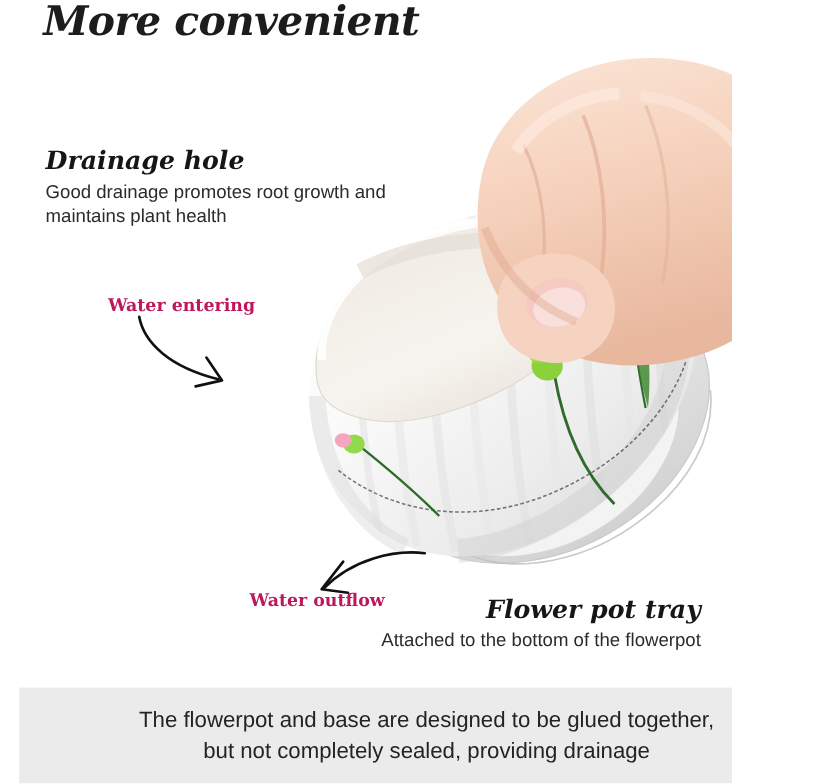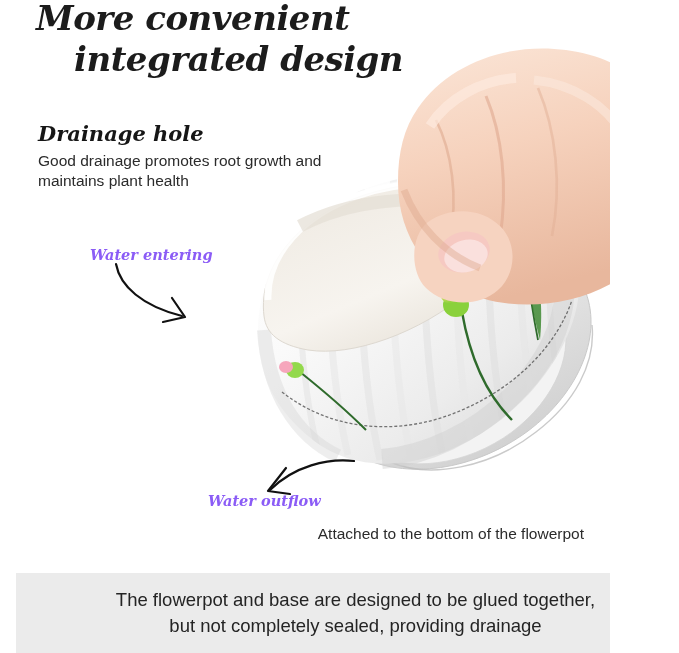--- a/index.html
+++ b/index.html
@@ -78,24 +78,23 @@
     right: 26px;
     top: 524px;
     text-align: left;
     font-size: 15.5px;
   }
 
   
   .arrow-label {
     position: absolute;
     font-family: "DejaVu Serif", "Liberation Serif", serif;
-    font-style: italic;
     font-weight: bold;
     font-size: 14.5px;
-    color: #8b5cf6;
+    color: #be185d;
     z-index: 45;
     white-space: nowrap;
     text-align: center;
   }
   #label-water-entering { left: 90px; top: 246px; }
   #label-water-outflow  { left: 208px; top: 492px; }
 
   .arrow-svg {
     position: absolute;
     z-index: 45;
@@ -290,38 +289,38 @@
 
           <path d="M404,190 C418,226 444,254 480,268" fill="none" stroke="#dda98e" stroke-width="7" opacity="0.45"></path>
         </g>
 
       </g>
     </svg>
   </div>
 
   <div class="headline">
     <span>More convenient</span>
-    <span class="l2">integrated design</span>
   </div>
 
   <div class="feat-title" id="drainage-title">Drainage hole</div>
   <div class="feat-body" id="drainage-body">Good drainage promotes root growth and maintains plant health</div>
 
   <div class="arrow-label" id="label-water-entering">Water entering</div>
   <svg class="arrow-svg" id="arrow-in" width="96" height="72" viewBox="0 0 96 72">
     <path d="M8,6 C12,28 34,48 74,58" fill="none" stroke="#111111" stroke-width="2.2" stroke-linecap="round"></path>
     <path d="M64,40 L77,59 L55,64" fill="none" stroke="#111111" stroke-width="2.2" stroke-linecap="round" stroke-linejoin="round"></path>
   </svg>
 
   <div class="arrow-label" id="label-water-outflow">Water outflow</div>
   <svg class="arrow-svg" id="arrow-out" width="100" height="48" viewBox="0 0 100 48">
     <path d="M96,9 C70,6 36,14 12,38" fill="none" stroke="#111111" stroke-width="2.2" stroke-linecap="round"></path>
     <path d="M28,16 L10,39 L32,42" fill="none" stroke="#111111" stroke-width="2.2" stroke-linecap="round" stroke-linejoin="round"></path>
   </svg>
 
+  <div class="feat-title" id="tray-title">Flower pot tray</div>
   <div class="feat-body" id="tray-body">Attached to the bottom of the flowerpot</div>
 
   <div id="bottom-banner">
     <div class="txt">The flowerpot and base are designed to be glued together,
 but not completely sealed, providing drainage</div>
   </div>
 
 </div>
 
 </body></html>

